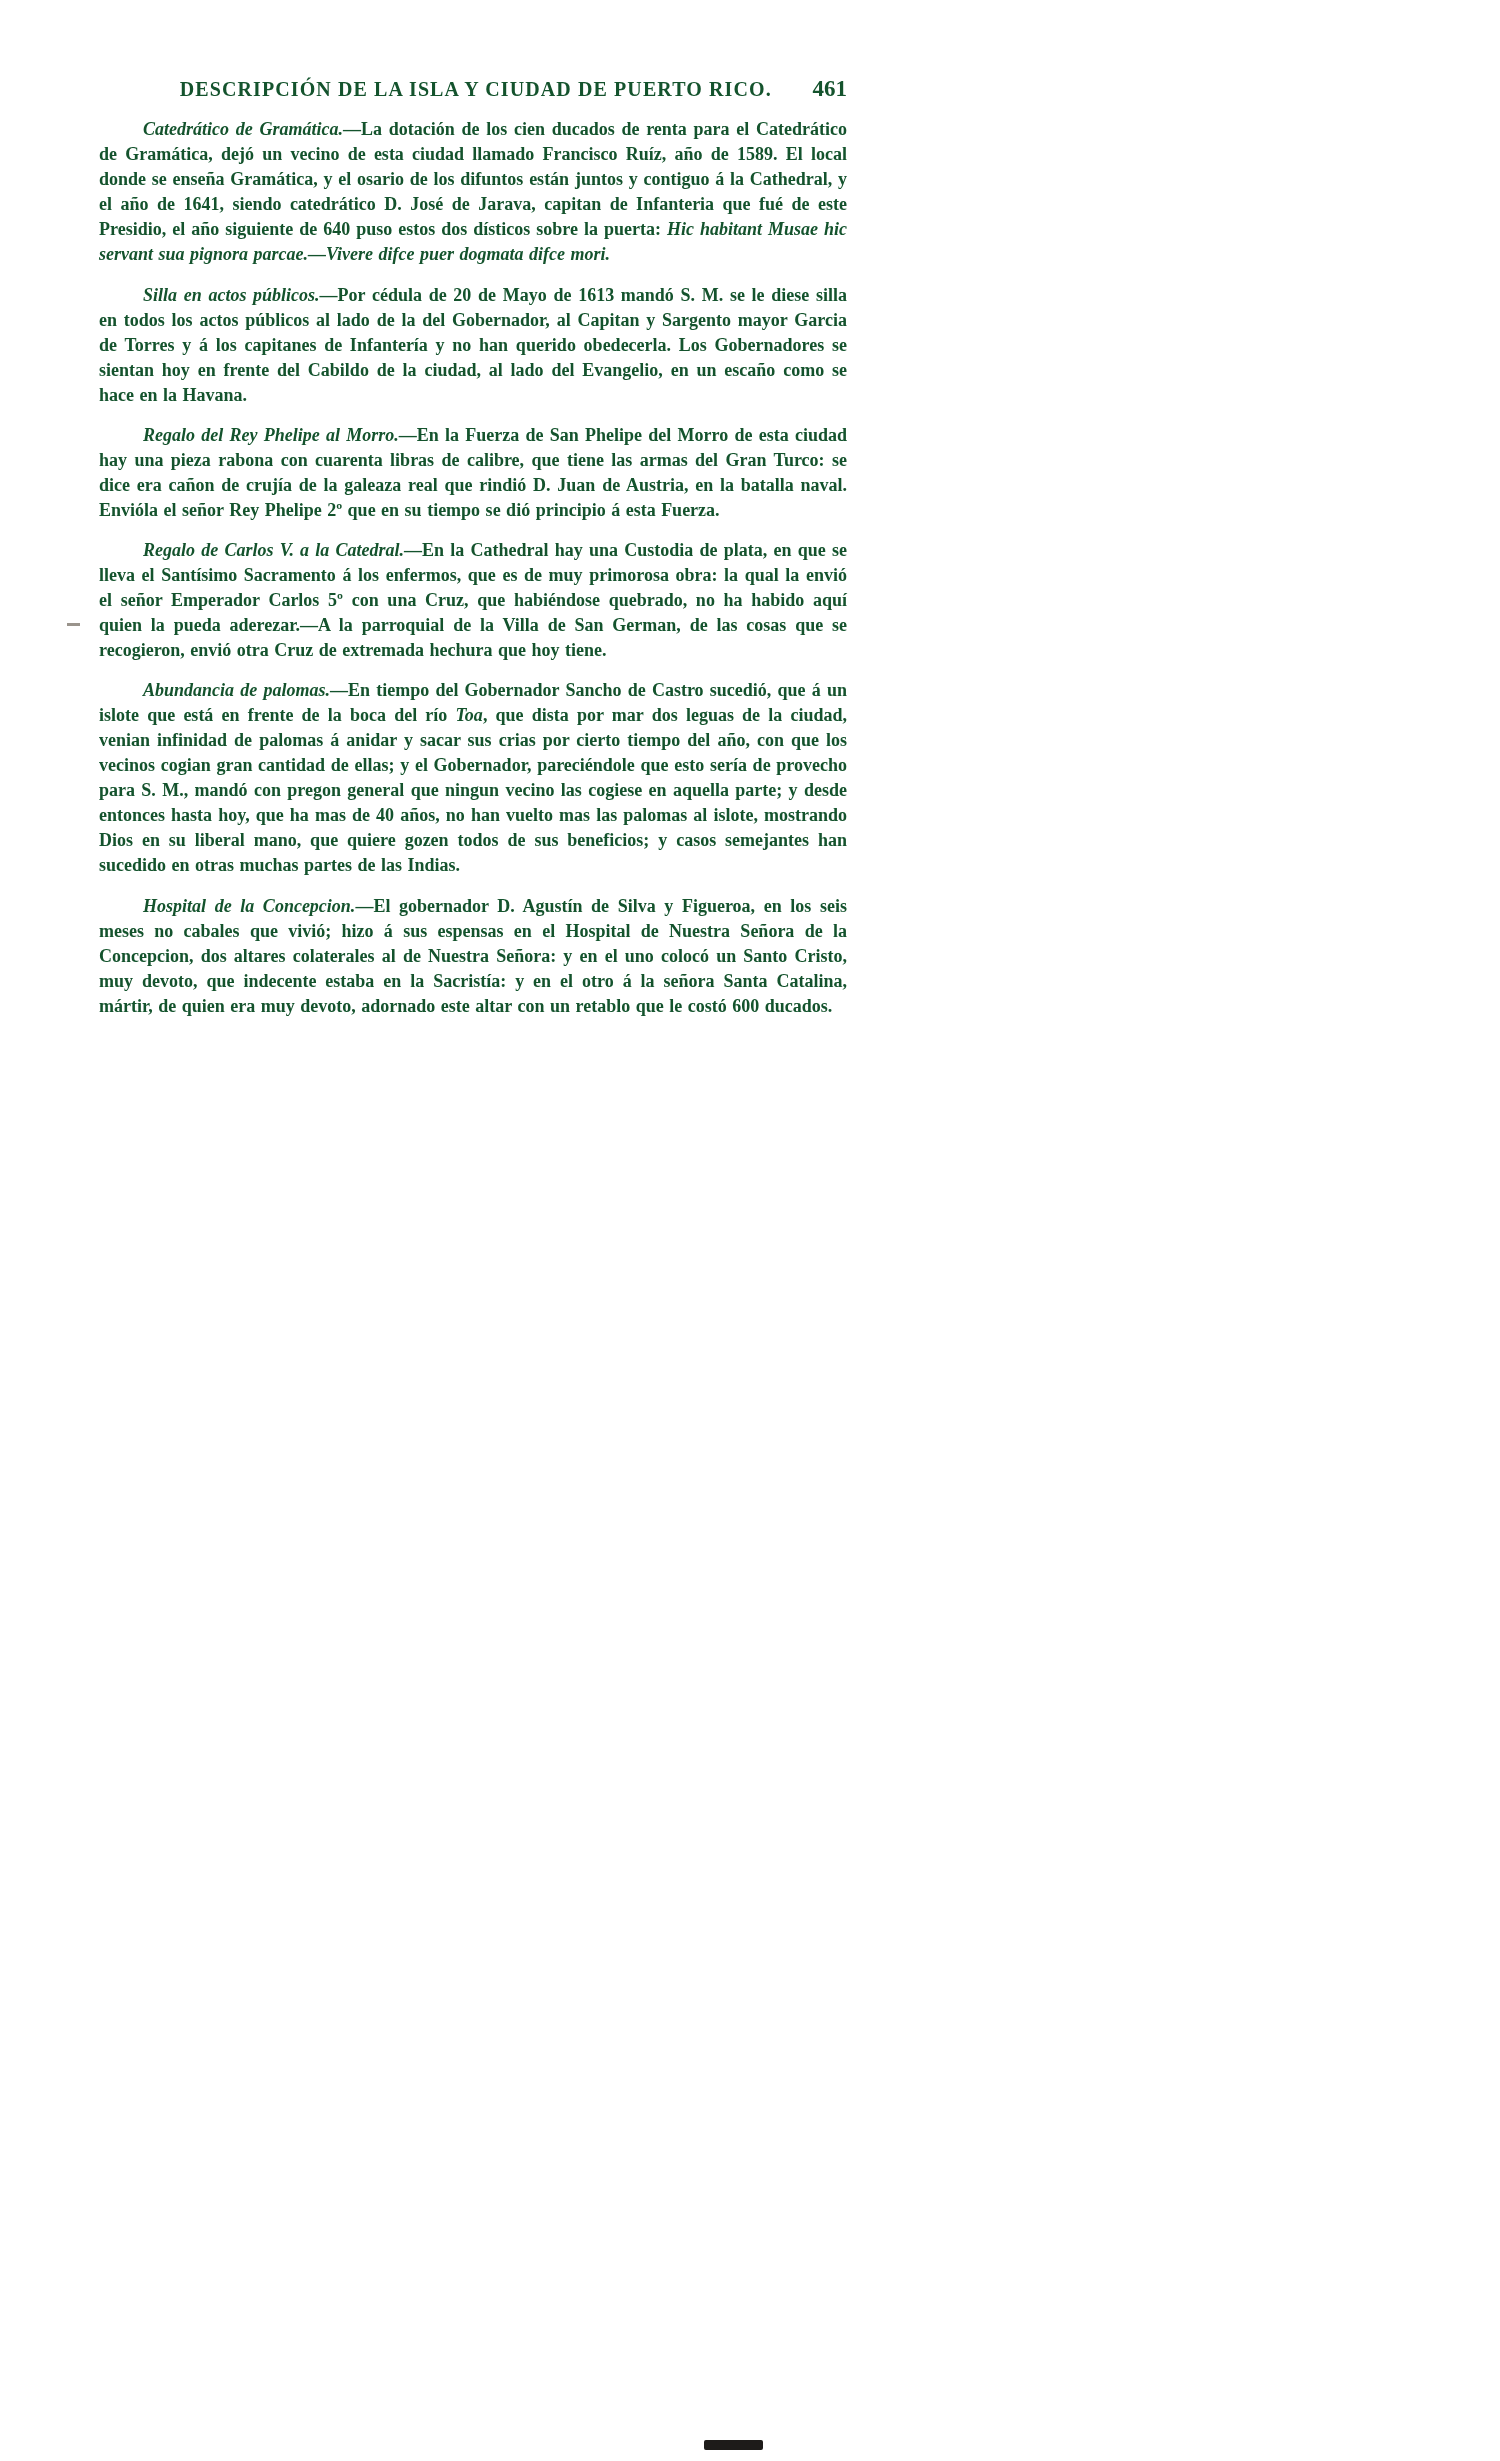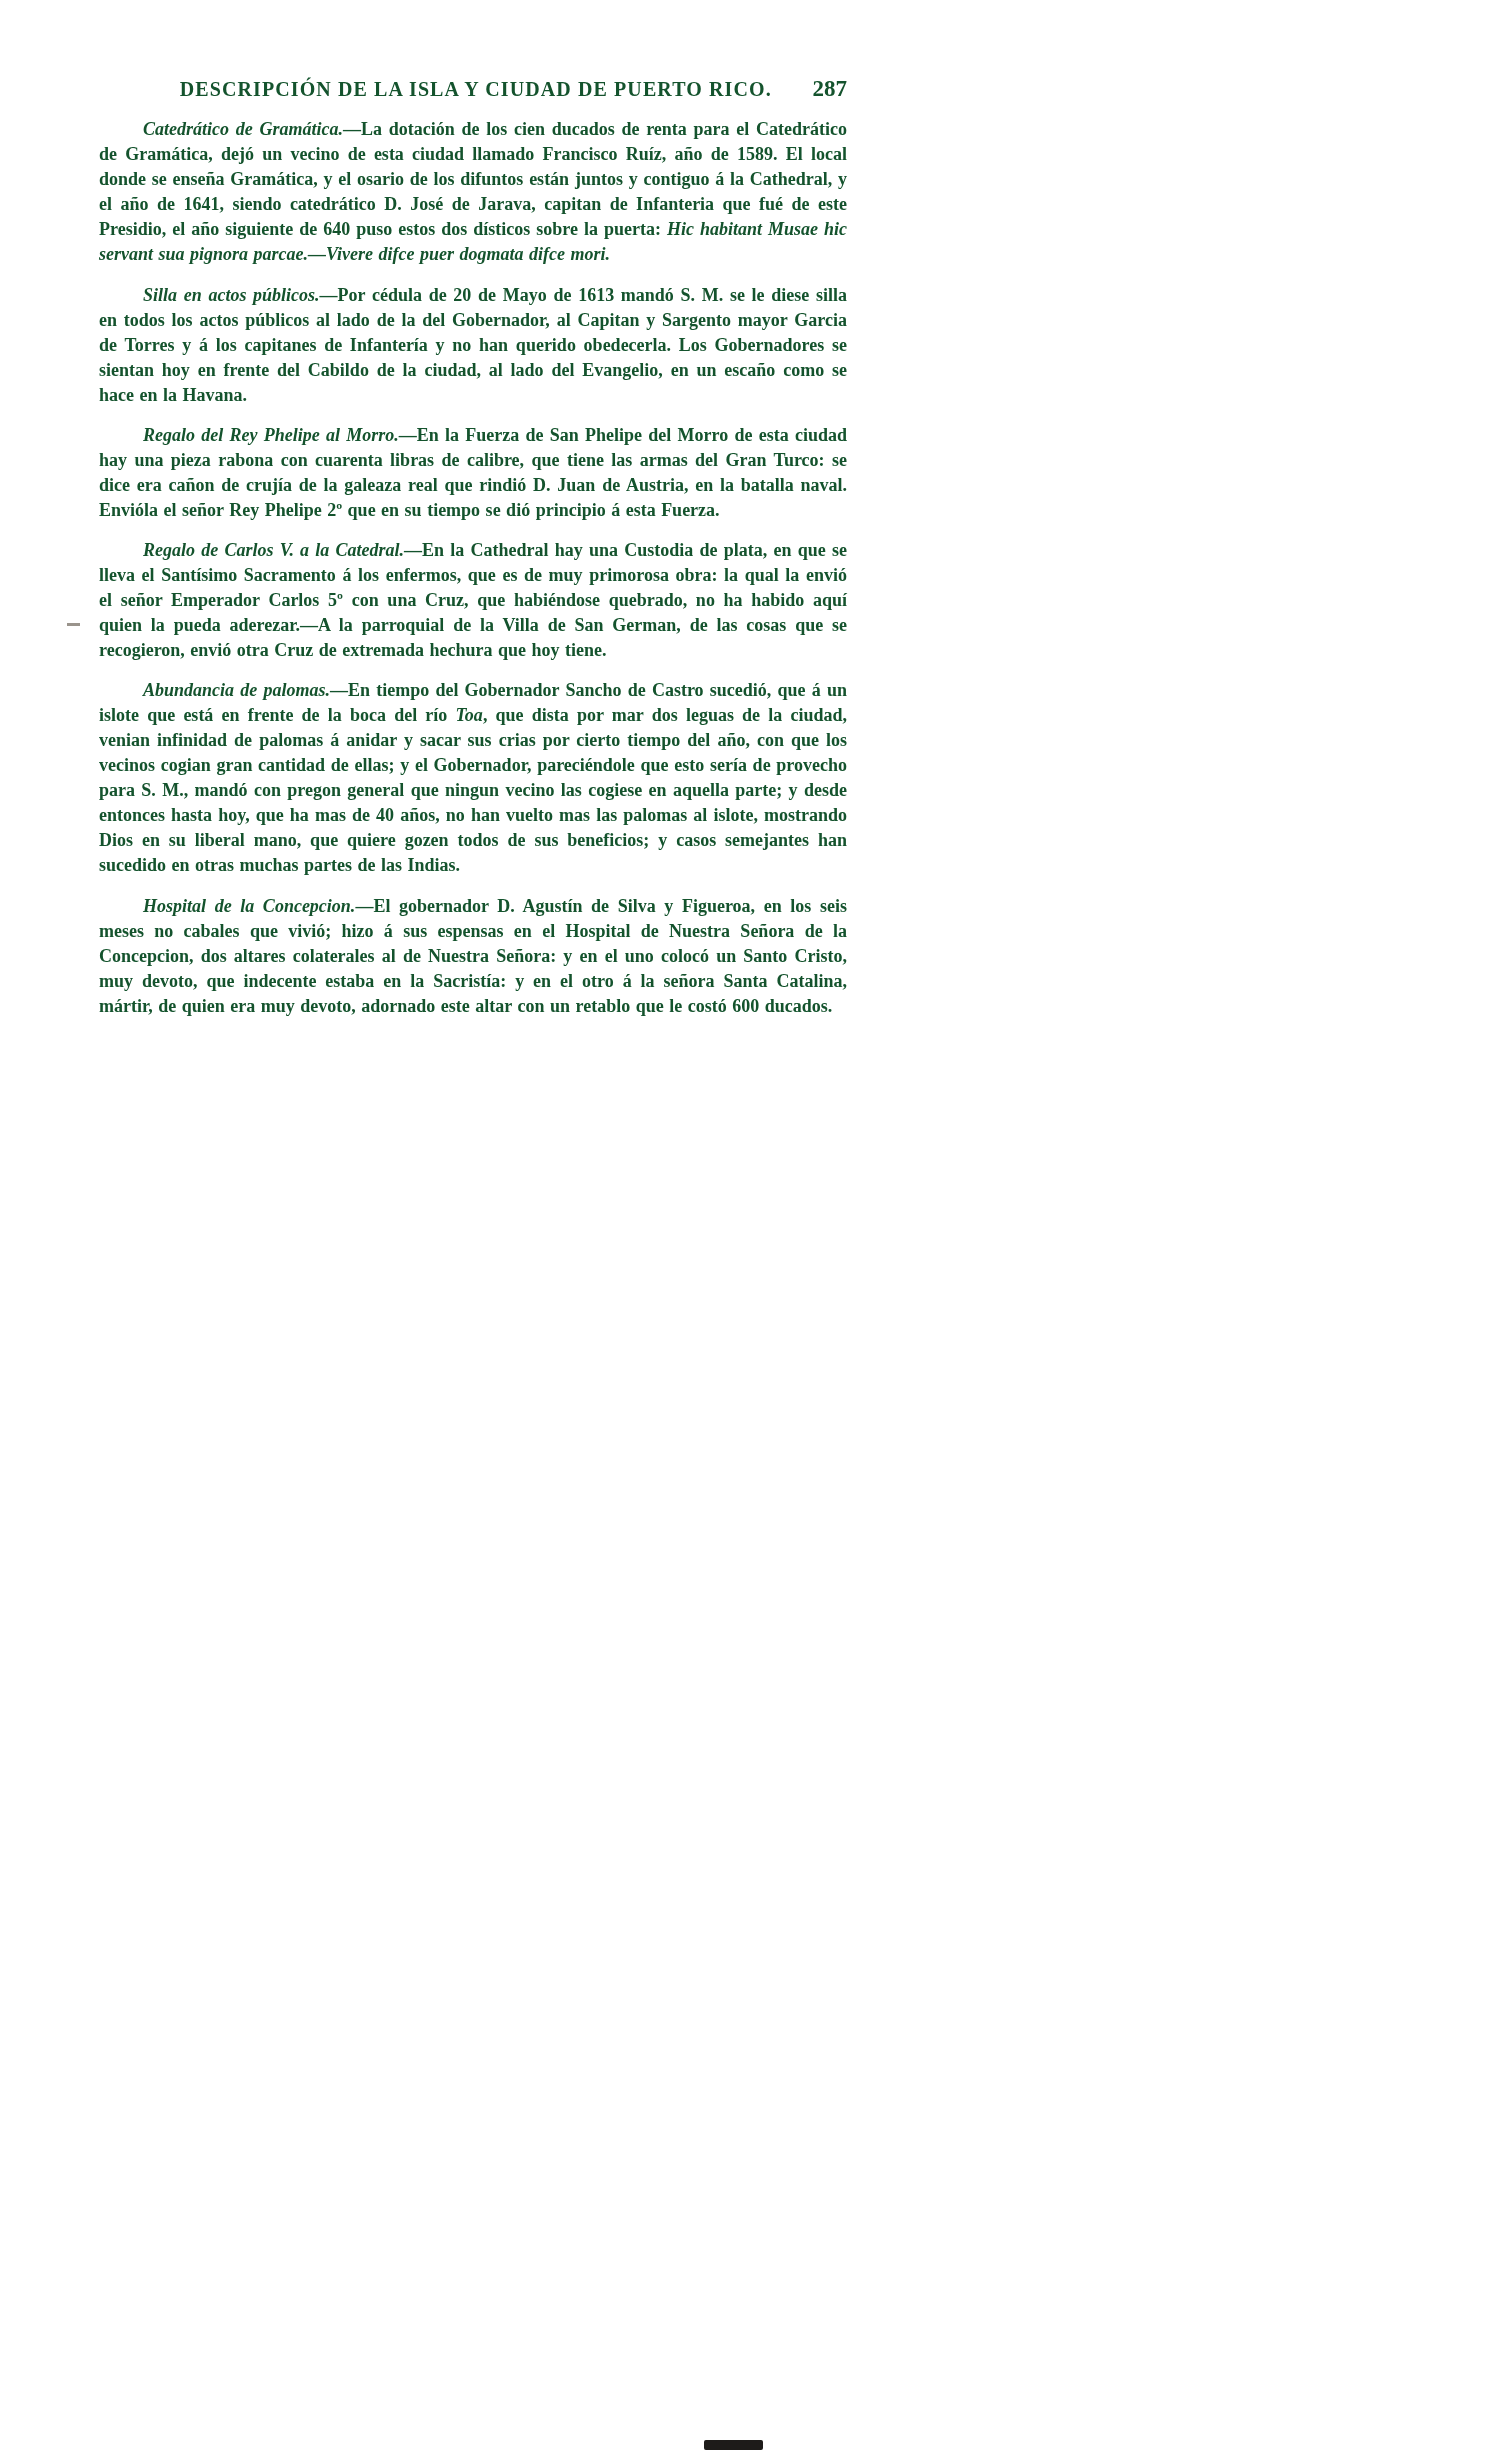--- a/index.html
+++ b/index.html
@@ -76,21 +76,21 @@
 </style>
 </head>
 <body>
 
 <div class="page">
 
   <div class="text-block">
 
     <div class="running-head">
       <span class="title">DESCRIPCIÓN DE LA ISLA Y CIUDAD DE PUERTO RICO.</span>
-      <span class="pagenum">287</span>
+      <span class="pagenum">461</span>
     </div>
 
     <div>
         <p class="para"><span class="it">Catedrático de Gramática.</span><span>—La dotación de los cien ducados de renta para el Catedrático de Gramática, dejó un vecino de esta ciudad llamado Francisco Ruíz, año de 1589. El local donde se enseña Gramática, y el osario de los difuntos están juntos y contiguo á la Cathedral, y el año de 1641, siendo catedrático D. José de Jarava, capitan de Infanteria que fué de este Presidio, el año siguiente de 640 puso estos dos dísticos sobre la puerta: </span><span class="it">Hic habitant Musae hic servant sua pignora parcae.—Vivere difce puer dogmata difce mori.</span></p>
         <p class="para"><span class="it">Silla en actos públicos.</span><span>—Por cédula de 20 de Mayo de 1613 mandó S. M. se le diese silla en todos los actos públicos al lado de la del Gobernador, al Capitan y Sargento mayor Garcia de Torres y á los capitanes de Infantería y no han querido obedecerla. Los Gobernadores se sientan hoy en frente del Cabildo de la ciudad, al lado del Evangelio, en un escaño como se hace en la Havana.</span></p>
         <p class="para"><span class="it">Regalo del Rey Phelipe al Morro.</span><span>—En la Fuerza de San Phelipe del Morro de esta ciudad hay una pieza rabona con cuarenta libras de calibre, que tiene las armas del Gran Turco: se dice era cañon de crujía de la galeaza real que rindió D. Juan de Austria, en la batalla naval. Envióla el señor Rey Phelipe 2º que en su tiempo se dió principio á esta Fuerza.</span></p>
         <p class="para"><span class="it">Regalo de Carlos V. a la Catedral.</span><span>—En la Cathedral hay una Custodia de plata, en que se lleva el Santísimo Sacramento á los enfermos, que es de muy primorosa obra: la qual la envió el señor Emperador Carlos 5º con una Cruz, que habiéndose quebrado, no ha habido aquí quien la pueda aderezar.—A la parroquial de la Villa de San German, de las cosas que se recogieron, envió otra Cruz de extremada hechura que hoy tiene.</span></p>
         <p class="para"><span class="it">Abundancia de palomas.</span><span>—En tiempo del Gobernador Sancho de Castro sucedió, que á un islote que está en frente de la boca del río </span><span class="it">Toa</span><span>, que dista por mar dos leguas de la ciudad, venian infinidad de palomas á anidar y sacar sus crias por cierto tiempo del año, con que los vecinos cogian gran cantidad de ellas; y el Gobernador, pareciéndole que esto sería de provecho para S. M., mandó con pregon general que ningun vecino las cogiese en aquella parte; y desde entonces hasta hoy, que ha mas de 40 años, no han vuelto mas las palomas al islote, mostrando Dios en su liberal mano, que quiere gozen todos de sus beneficios; y casos semejantes han sucedido en otras muchas partes de las Indias.</span></p>
         <p class="para"><span class="it">Hospital de la Concepcion.</span><span>—El gobernador D. Agustín de Silva y Figueroa, en los seis meses no cabales que vivió; hizo á sus espensas en el Hospital de Nuestra Señora de la Concepcion, dos altares colaterales al de Nuestra Señora: y en el uno colocó un Santo Cristo, muy devoto, que indecente estaba en la Sacristía: y en el otro á la señora Santa Catalina, mártir, de quien era muy devoto, adornado este altar con un retablo que le costó 600 ducados.</span></p>
       </div>

